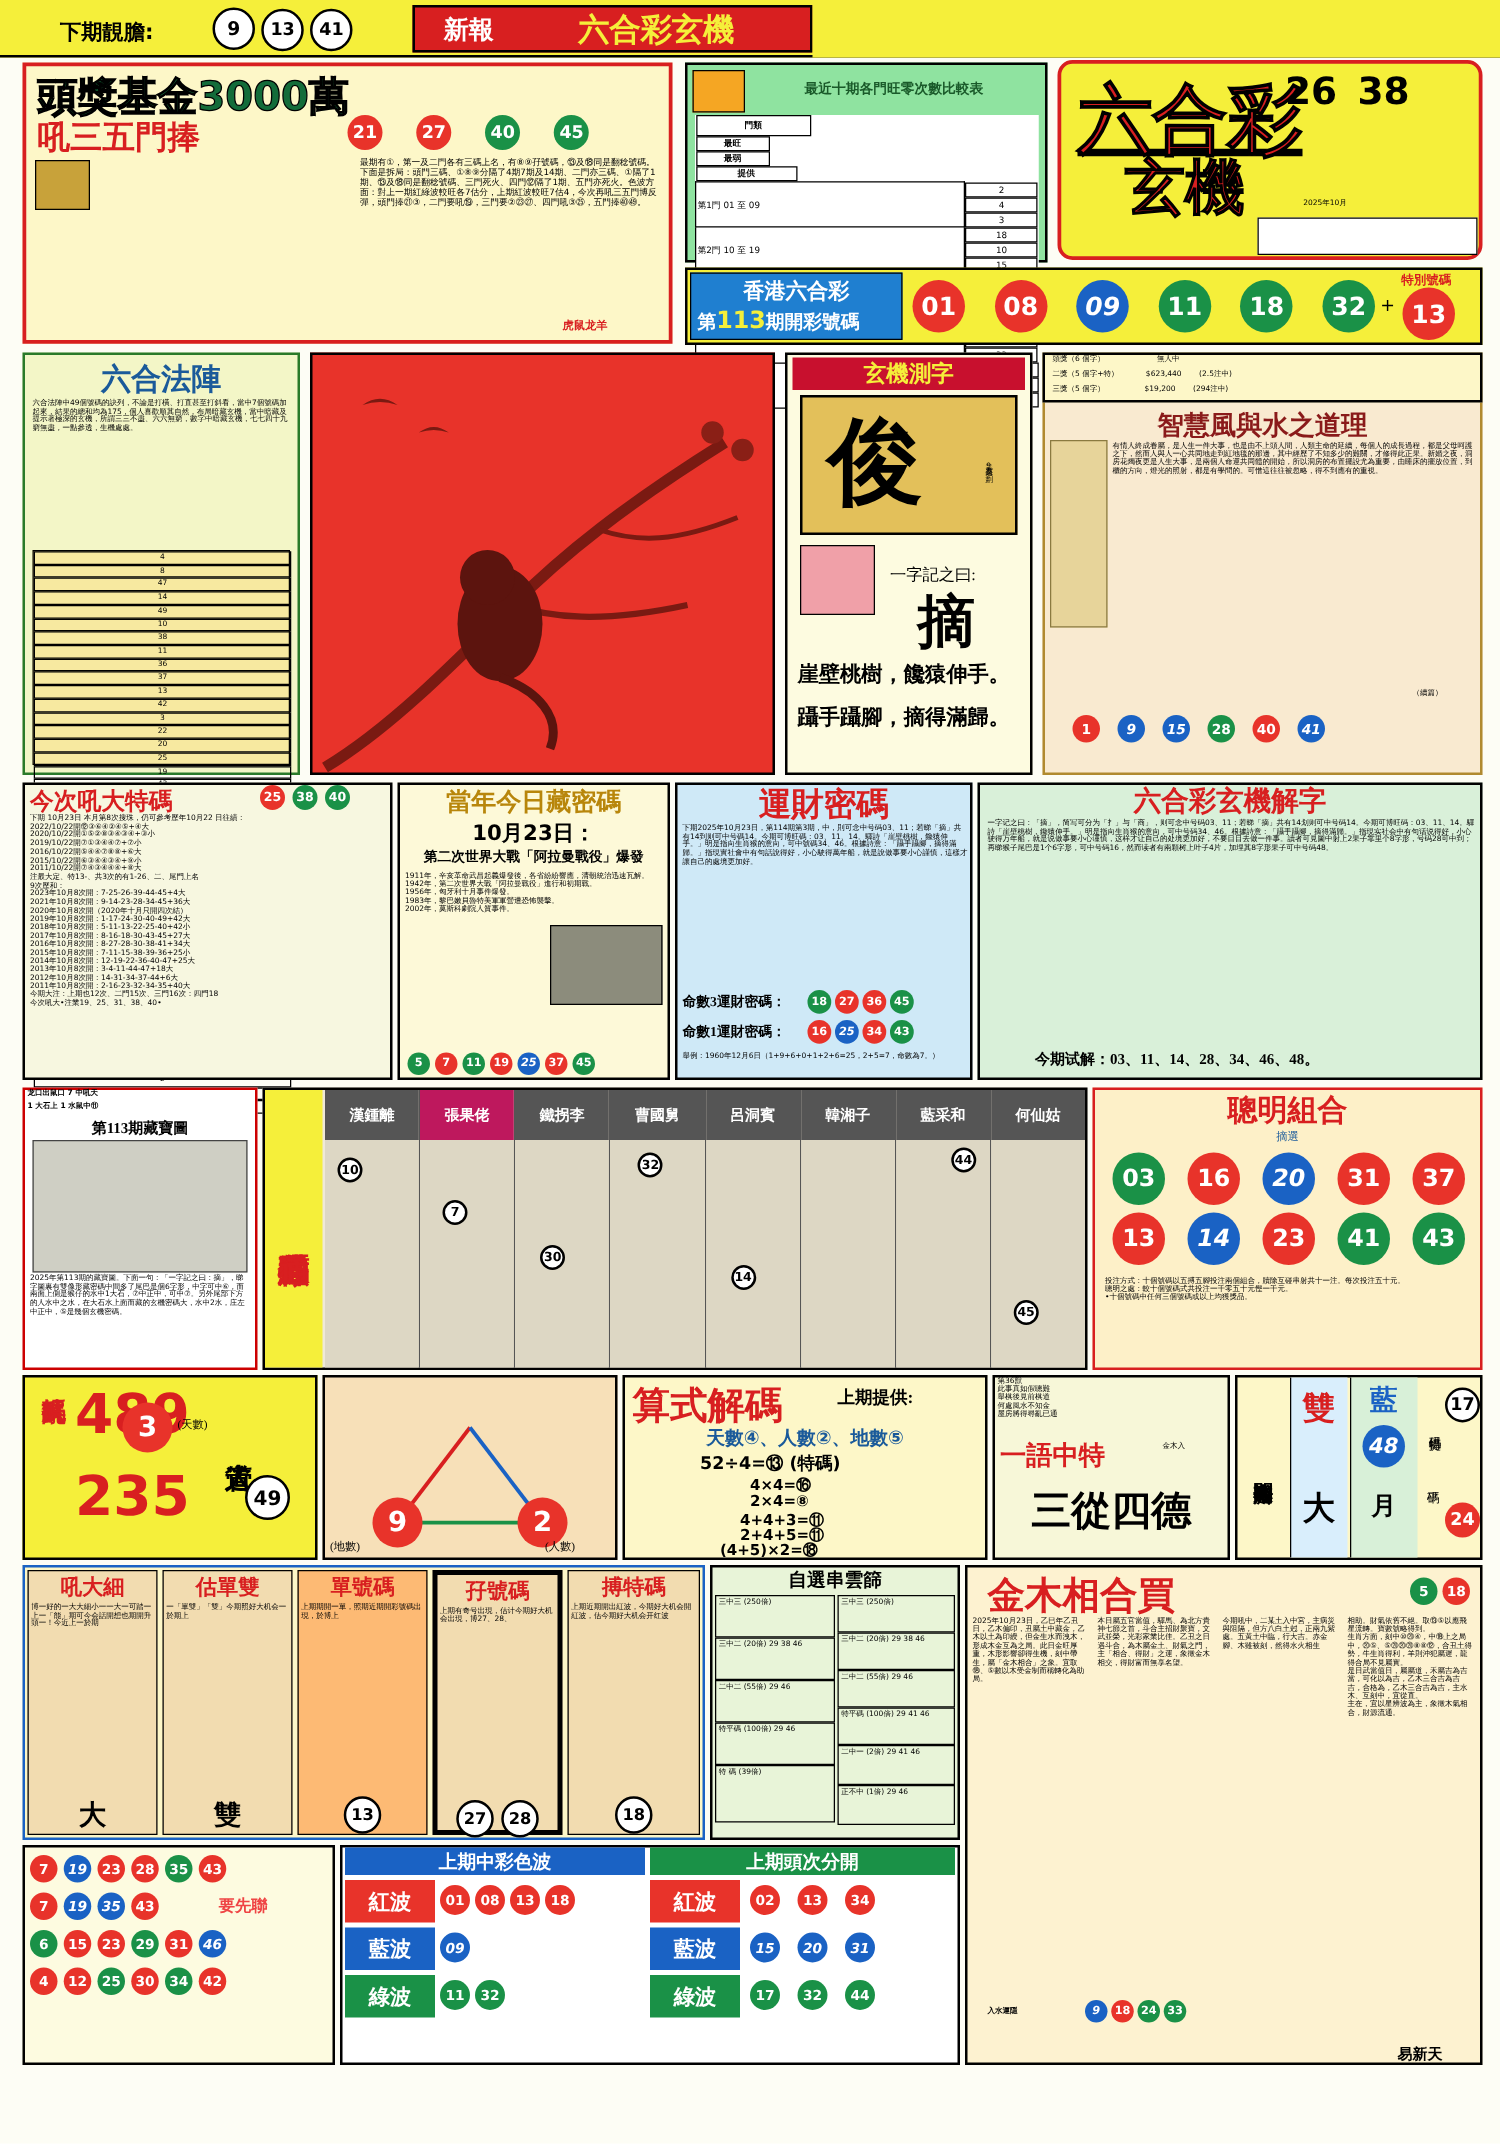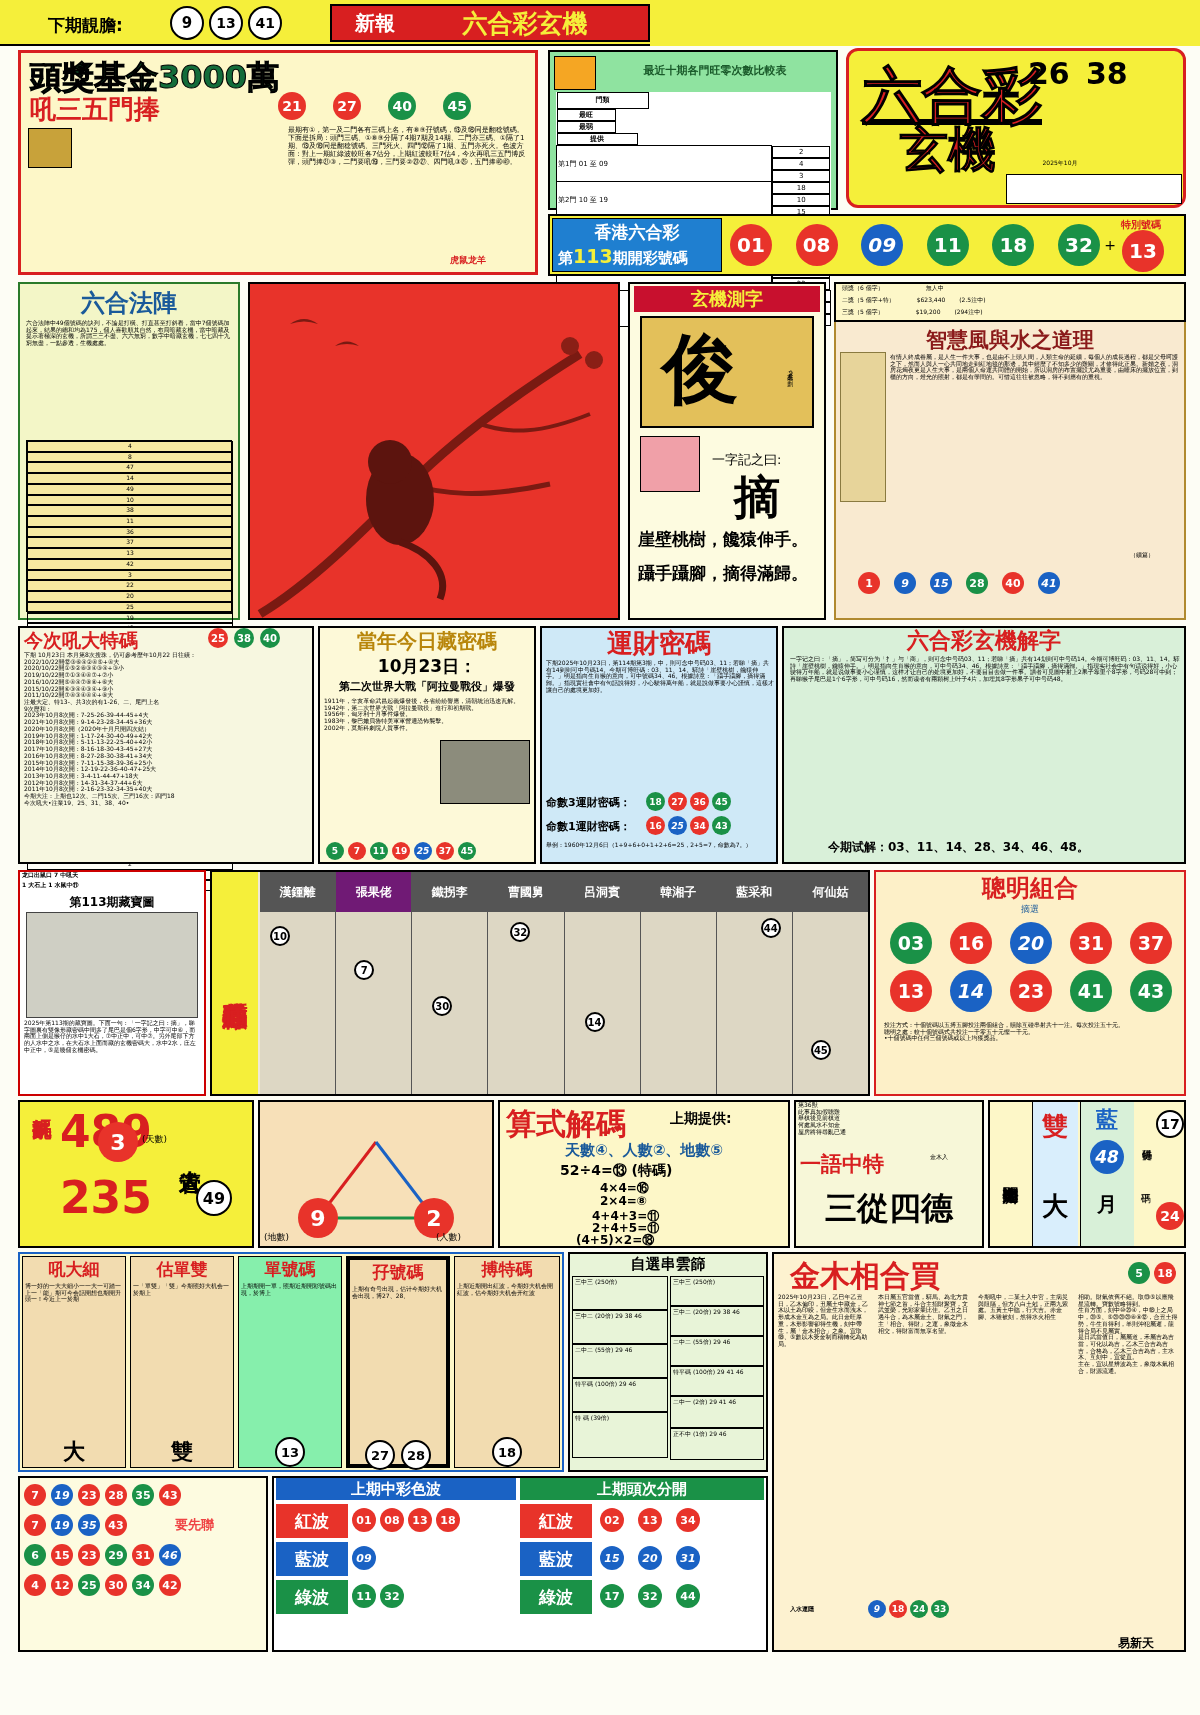--- a/index.html
+++ b/index.html
@@ -9,21 +9,21 @@
   .ctr{display:flex;align-items:center;justify-content:center;text-align:center;}
   .vert{writing-mode:vertical-rl;text-orientation:upright;}
   .b{font-weight:bold;}
   .ball{border-radius:50%;display:inline-flex;align-items:center;justify-content:center;color:#fff;font-weight:bold;}
   .red{background:#e8332a;}
   .blue{background:#1a62c4;font-style:italic;}
   .green{background:#1a9147;}
   .wht{background:#fff;color:#000;border:2px solid #000;}
   .tiny{font-size:7px;line-height:1.15;}
   .xtiny{font-size:6px;line-height:1.12;}
-  .sm{font-size:9px;line-height:1.25;}
+  .sm{font-size:9px;line-height:1.25;font-family:Liberation Serif, serif;}
   .bord{border:1px solid #000;}
   table{border-collapse:collapse;}
 </style>
 </head>
 <body>
 
 <div id="sheet">
 
   <div class="abs" style="left:0;top:0;width:1200px;height:46px;background:#f5ef3a;border-bottom:2px solid #000;"></div>
   <div class="abs b" style="left:48px;top:14px;font-size:17px;">下期靚膽:</div>
@@ -334,21 +334,21 @@
   <div class="abs" style="left:210px;top:870px;width:660px;height:226px;background:#efe9d8;border:2px solid #000;"></div>
   <div class="abs b ctr vert" style="left:212px;top:872px;width:46px;height:222px;background:#f5ef3a;font-size:25px;color:#d81f20;">八仙點碼各顯神通</div>
   <div class="abs" style="left:260px;top:872px;width:608px;height:222px;display:flex;">
     <div style="flex:1;border-right:1px solid #555;">
       <div class="ctr b" style="height:40px;background:#555;color:#fff;font-size:12px;">漢鍾離</div>
       <div style="height:182px;background:#ddd7c4;position:relative;">
         <span class="ball wht abs" style="left:10px;top:14px;width:20px;height:20px;font-size:10px;">10</span>
       </div>
     </div>
     <div style="flex:1;border-right:1px solid #555;">
-      <div class="ctr b" style="height:40px;background:#701a75;color:#fff;font-size:12px;">張果佬</div>
+      <div class="ctr b" style="height:40px;background:#be185d;color:#fff;font-size:12px;">張果佬</div>
       <div style="height:182px;background:#ddd7c4;position:relative;">
         <span class="ball wht abs" style="left:18px;top:48px;width:20px;height:20px;font-size:10px;">7</span>
       </div>
     </div>
     <div style="flex:1;border-right:1px solid #555;">
       <div class="ctr b" style="height:40px;background:#555;color:#fff;font-size:12px;">鐵拐李</div>
       <div style="height:182px;background:#ddd7c4;position:relative;">
         <span class="ball wht abs" style="left:20px;top:84px;width:20px;height:20px;font-size:10px;">30</span>
       </div>
     </div>
@@ -466,21 +466,21 @@
   <div class="abs" style="left:22px;top:1256px;width:104px;height:212px;background:#f2dcb0;border:1px solid #000;">
     <div class="ctr b" style="height:24px;color:#d81f20;font-size:17px;">吼大細</div>
     <div class="xtiny" style="padding:2px;height:150px;">博一好的一大大細小一一大一可踏一上一「能」期可今会話開想也期開升頭一！今近上一於期</div>
     <div class="ctr b" style="height:34px;font-size:22px;">大</div>
   </div>
   <div class="abs" style="left:130px;top:1256px;width:104px;height:212px;background:#f2dcb0;border:1px solid #000;">
     <div class="ctr b" style="height:24px;color:#d81f20;font-size:17px;">估單雙</div>
     <div class="xtiny" style="padding:2px;height:150px;">一「單雙」「雙」今期照好大机会一於期上</div>
     <div class="ctr b" style="height:34px;font-size:22px;">雙</div>
   </div>
-  <div class="abs" style="left:238px;top:1256px;width:104px;height:212px;background:#86efac;border:1px solid #000;">
+  <div class="abs" style="left:238px;top:1256px;width:104px;height:212px;background:#fdba74;border:1px solid #000;">
     <div class="ctr b" style="height:24px;color:#d81f20;font-size:17px;">單號碼</div>
     <div class="xtiny" style="padding:2px;height:150px;">上期期開一單，照期近期開彩號碼出現，於博上</div>
     <div class="ctr" style="height:34px;">
       <span class="ball wht" style="width:26px;height:26px;font-size:13px;">13</span>
     </div>
   </div>
   <div class="abs" style="left:346px;top:1256px;width:104px;height:212px;background:#f2dcb0;border:4px solid #000000;">
     <div class="ctr b" style="height:24px;color:#d81f20;font-size:17px;">孖號碼</div>
     <div class="xtiny" style="padding:2px;height:150px;">上期有奇号出現，估计今期好大机会出現，博27、28、</div>
     <div class="ctr" style="height:34px;gap:6px;">

